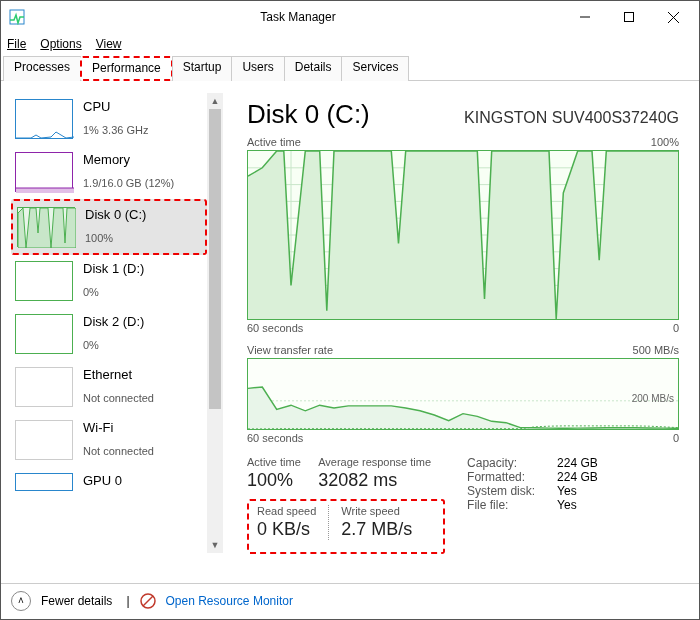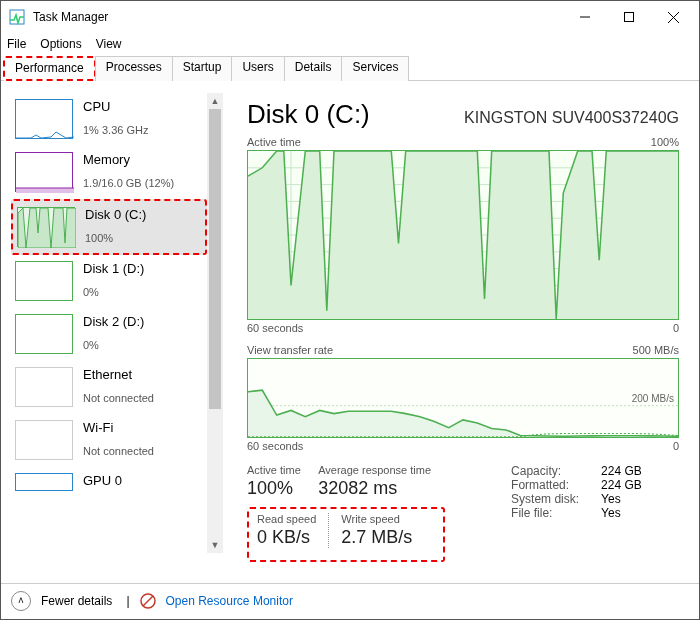--- a/index.html
+++ b/index.html
@@ -1,24 +1,24 @@
 <!DOCTYPE html>
 <html><head>
 <meta charset="utf-8">
 <style>
   * { box-sizing: border-box; margin: 0; padding: 0; font-family: "Segoe UI", Arial, sans-serif; }
   body { background: #fff; width: 700px; height: 620px; overflow: hidden; border: 1px solid #555; font-size: 12px; color: #000; }
   
-  .titlebar { height: 32px; display: flex; align-items: center; padding: 0 4px 0 8px; }
+  .titlebar { height: 32px; display: flex; align-items: center; padding: 0 4px 0 8px; text-align: center; }
   .titlebar .app-icon { width: 16px; height: 16px; margin-right: 8px; }
   .titlebar .title { font-size: 12px; flex: 1; }
   .winbtn { width: 44px; height: 30px; display: flex; align-items: center; justify-content: center; }
   
   .menubar { height: 22px; display: flex; align-items: center; padding: 0 6px; gap: 14px; font-size: 12px; }
-  .menubar span { text-underline-offset: 1px; text-decoration-thickness: 1px; }
+  .menubar span { text-decoration: underline; text-underline-offset: 1px; text-decoration-thickness: 1px; }
   
   .tabrow { display: flex; border-bottom: 1px solid #ccc; height: 26px; padding-left: 2px; }
   .tab { padding: 3px 10px 0 10px; border: 1px solid #ccc; border-bottom: none; background: #fafafa; font-size: 12px; margin-right: -1px; position: relative; top: 1px; }
   .tab.active { background: #fff; border-bottom: 1px solid #fff; }
   .highlight-red-dash { border: 2px dashed #e00 !important; }
   
   .content { display: flex; height: 502px; }
   
   .sidebar-wrap { display: flex; padding-top: 12px; padding-left: 10px; }
   .sidebar { width: 196px; }
@@ -35,35 +35,35 @@
   .side-labels .sub { font-size: 11px; color: #555; margin-top: 10px; }
   
   .main { flex: 1; padding: 18px 20px 8px 24px; }
   .main-head { display: flex; align-items: baseline; justify-content: space-between; margin-bottom: 6px; }
   .main-head h1 { font-size: 26px; font-weight: 400; }
   .main-head .device { font-size: 16px; color: #333; }
   
   .chart-label-row { display: flex; justify-content: space-between; font-size: 11px; color: #555; margin-bottom: 2px; }
   .big-chart { border: 1px solid #4caf50; height: 170px; position: relative; background: #f8fff5; margin-bottom: 2px; }
   .axis-row { display: flex; justify-content: space-between; font-size: 11px; color: #555; margin-bottom: 10px; }
-  .small-chart { border: 1px solid #4caf50; height: 80px; position: relative; background: #fcfffa; margin-bottom: 2px; }
+  .small-chart { border: 1px solid #4caf50; height: 72px; position: relative; background: #fcfffa; margin-bottom: 2px; }
   .tick-label { position: absolute; right: 4px; font-size: 10px; color: #666; }
   
   .stats-area { display: flex; gap: 22px; margin-top: 12px; }
   .stats-left { }
   .stat-block { display: inline-block; vertical-align: top; margin-right: 14px; margin-bottom: 8px; }
   .stat-block .label { font-size: 11px; color: #555; }
   .stat-block .value { font-size: 18px; color: #222; margin-top: 2px; }
   .speed-box { border: 2px dashed #e00; padding: 4px 8px; display: flex; border-radius: 3px; }
   .speed-box .stat-block { margin-right: 0; padding-right: 12px; }
   .speed-box .stat-block:first-child { border-right: 1px dotted #999; margin-right: 12px; }
   
   .stats-right { font-size: 12px; }
   .stats-right .row { display: flex; }
-  .stats-right .key { color: #555; width: 90px; margin-left: 44px; }
+  .stats-right .key { color: #555; width: 90px; }
   .stats-right .val { color: #000; }
   
   .footer { height: 34px; border-top: 1px solid #ccc; display: flex; align-items: center; padding: 0 10px; gap: 10px; font-size: 12px; }
   .footer .chevron-circle { width: 20px; height: 20px; border: 1px solid #888; border-radius: 50%; display: flex; align-items: center; justify-content: center; font-size: 10px; }
   .link { color: #0066cc; }
   
   svg { display: block; }
 </style>
 </head>
 <body>
@@ -94,22 +94,22 @@
     </div>
 </div>
 
 <div class="menubar">
   <span>File</span>
   <span>Options</span>
   <span>View</span>
 </div>
 
 <div class="tabrow">
+  <div class="tab">Processes</div>
   <div class="tab active highlight-red-dash" style="border-radius:3px">Performance</div>
-  <div class="tab">Processes</div>
   <div class="tab">Startup</div>
   <div class="tab">Users</div>
   <div class="tab">Details</div>
   <div class="tab">Services</div>
 </div>
 
 <div class="content">
   <div class="sidebar-wrap">
     <div class="sidebar">
 

